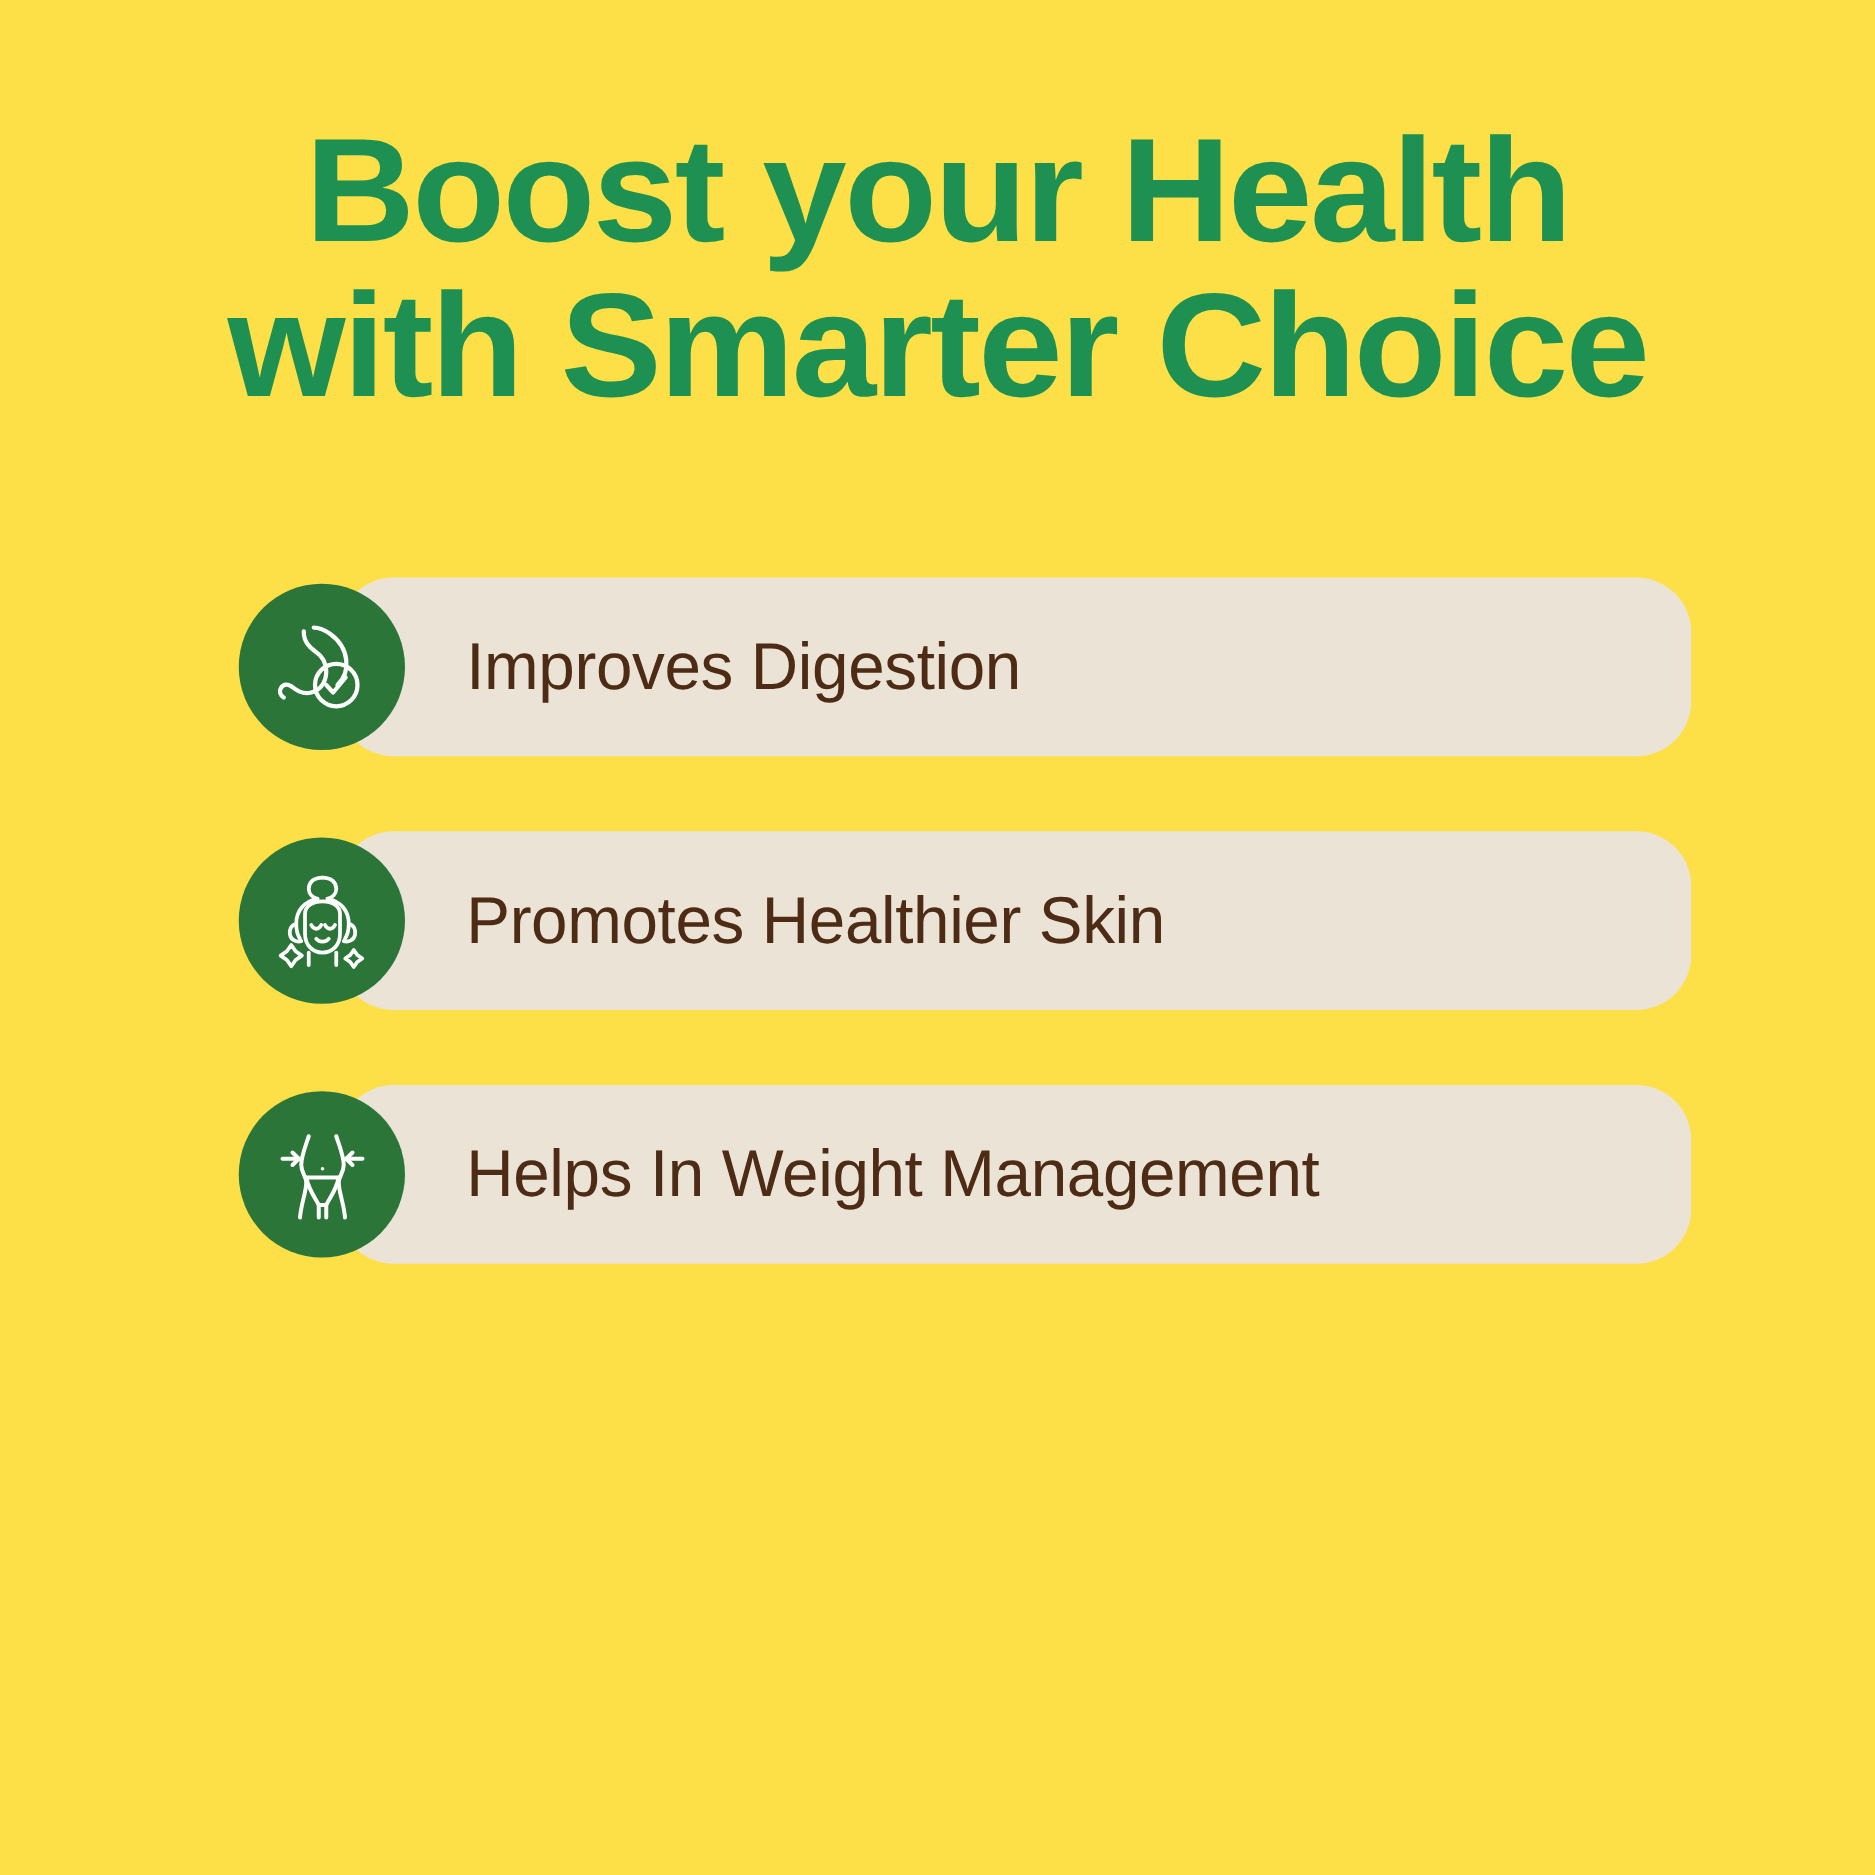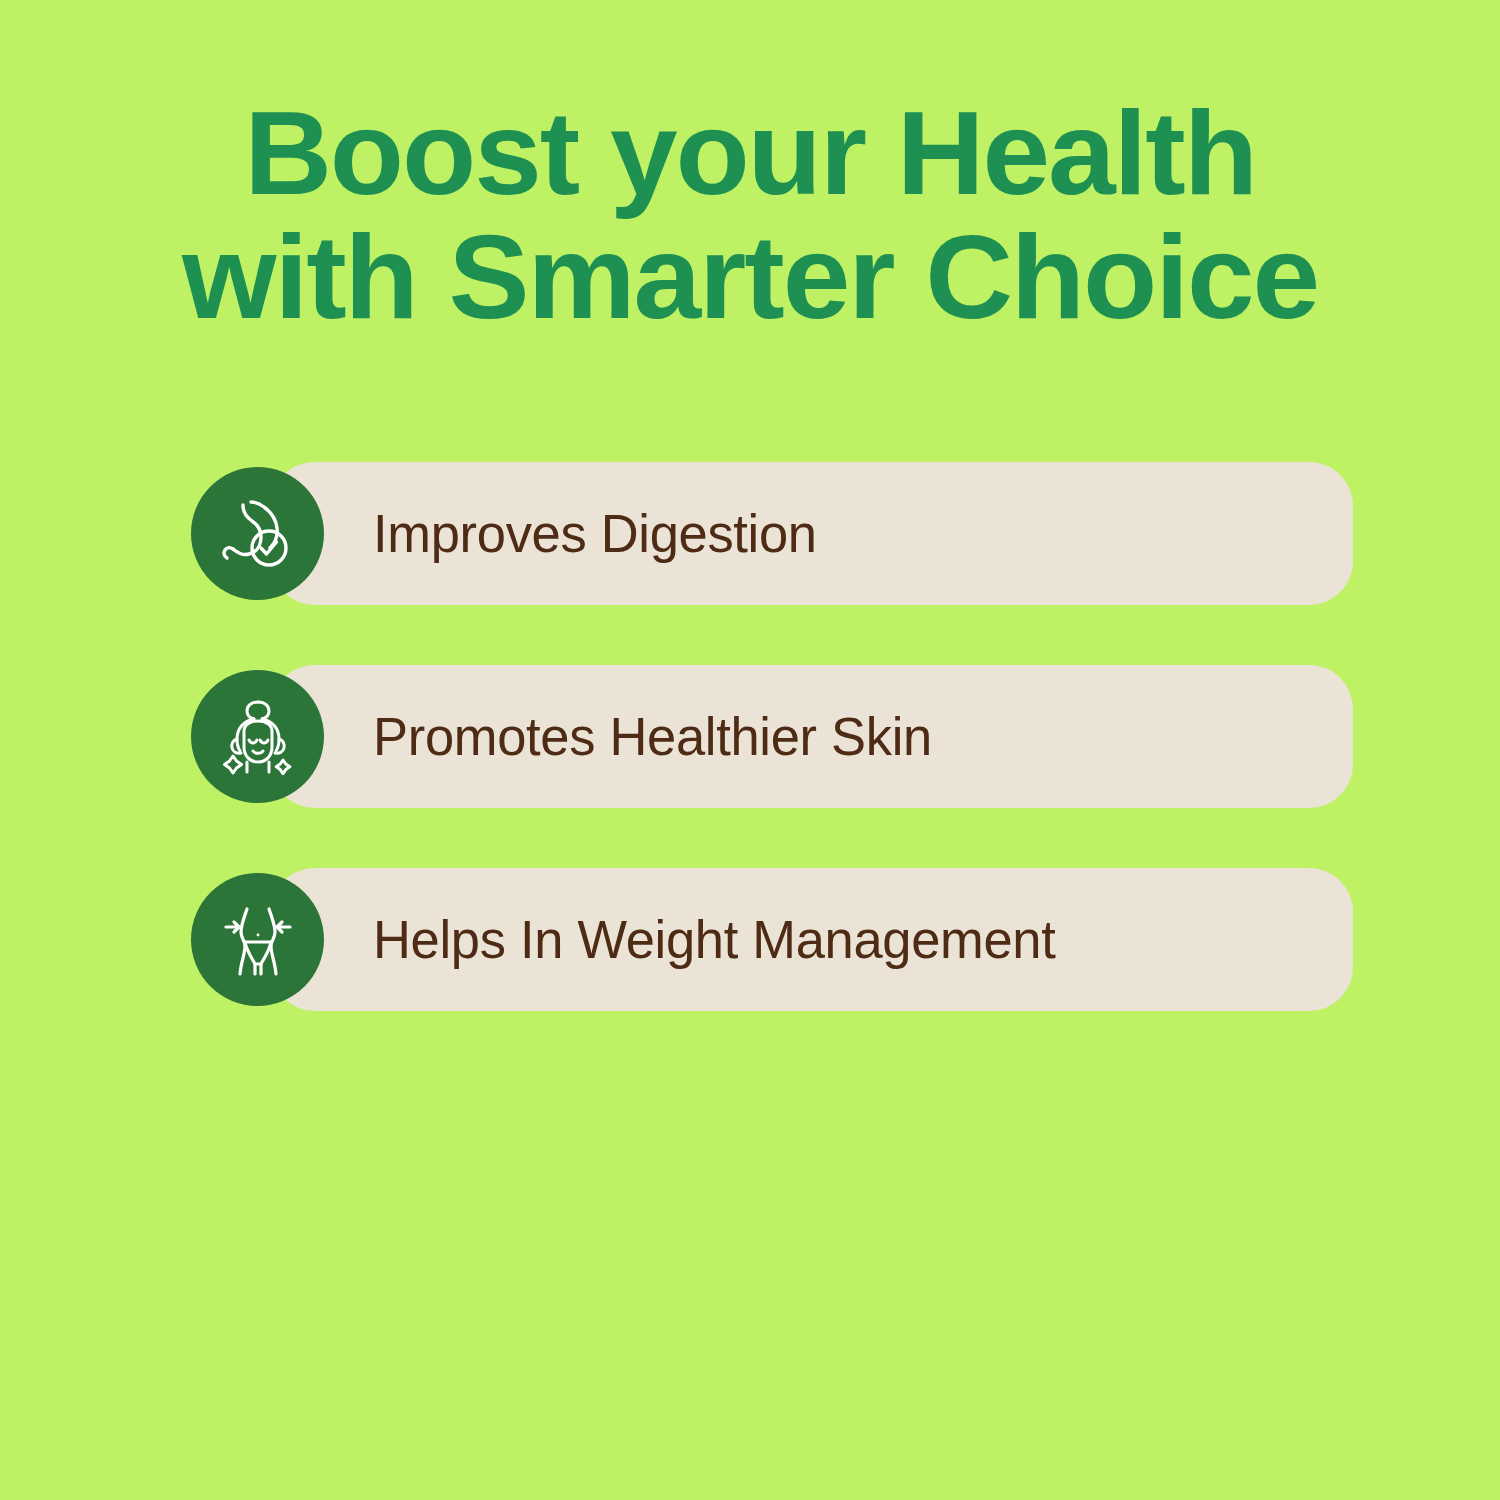--- a/index.html
+++ b/index.html
@@ -7,21 +7,21 @@
   html, body {
     width:1500px; height:1500px;
     background:#F7F4EE;
     font-family:"Liberation Sans", sans-serif;
     overflow:hidden;
   }
 
   #page {
     position:relative;
     width:1500px; height:1500px;
-    background:#bef264;
+    background:#fde047;
   }
 
   
   .headline {
     position:absolute;
     left:0; top:96px;
     width:1500px;
     text-align:center;
     color:#1E9152;
     font-family:"Liberation Sans", sans-serif;

